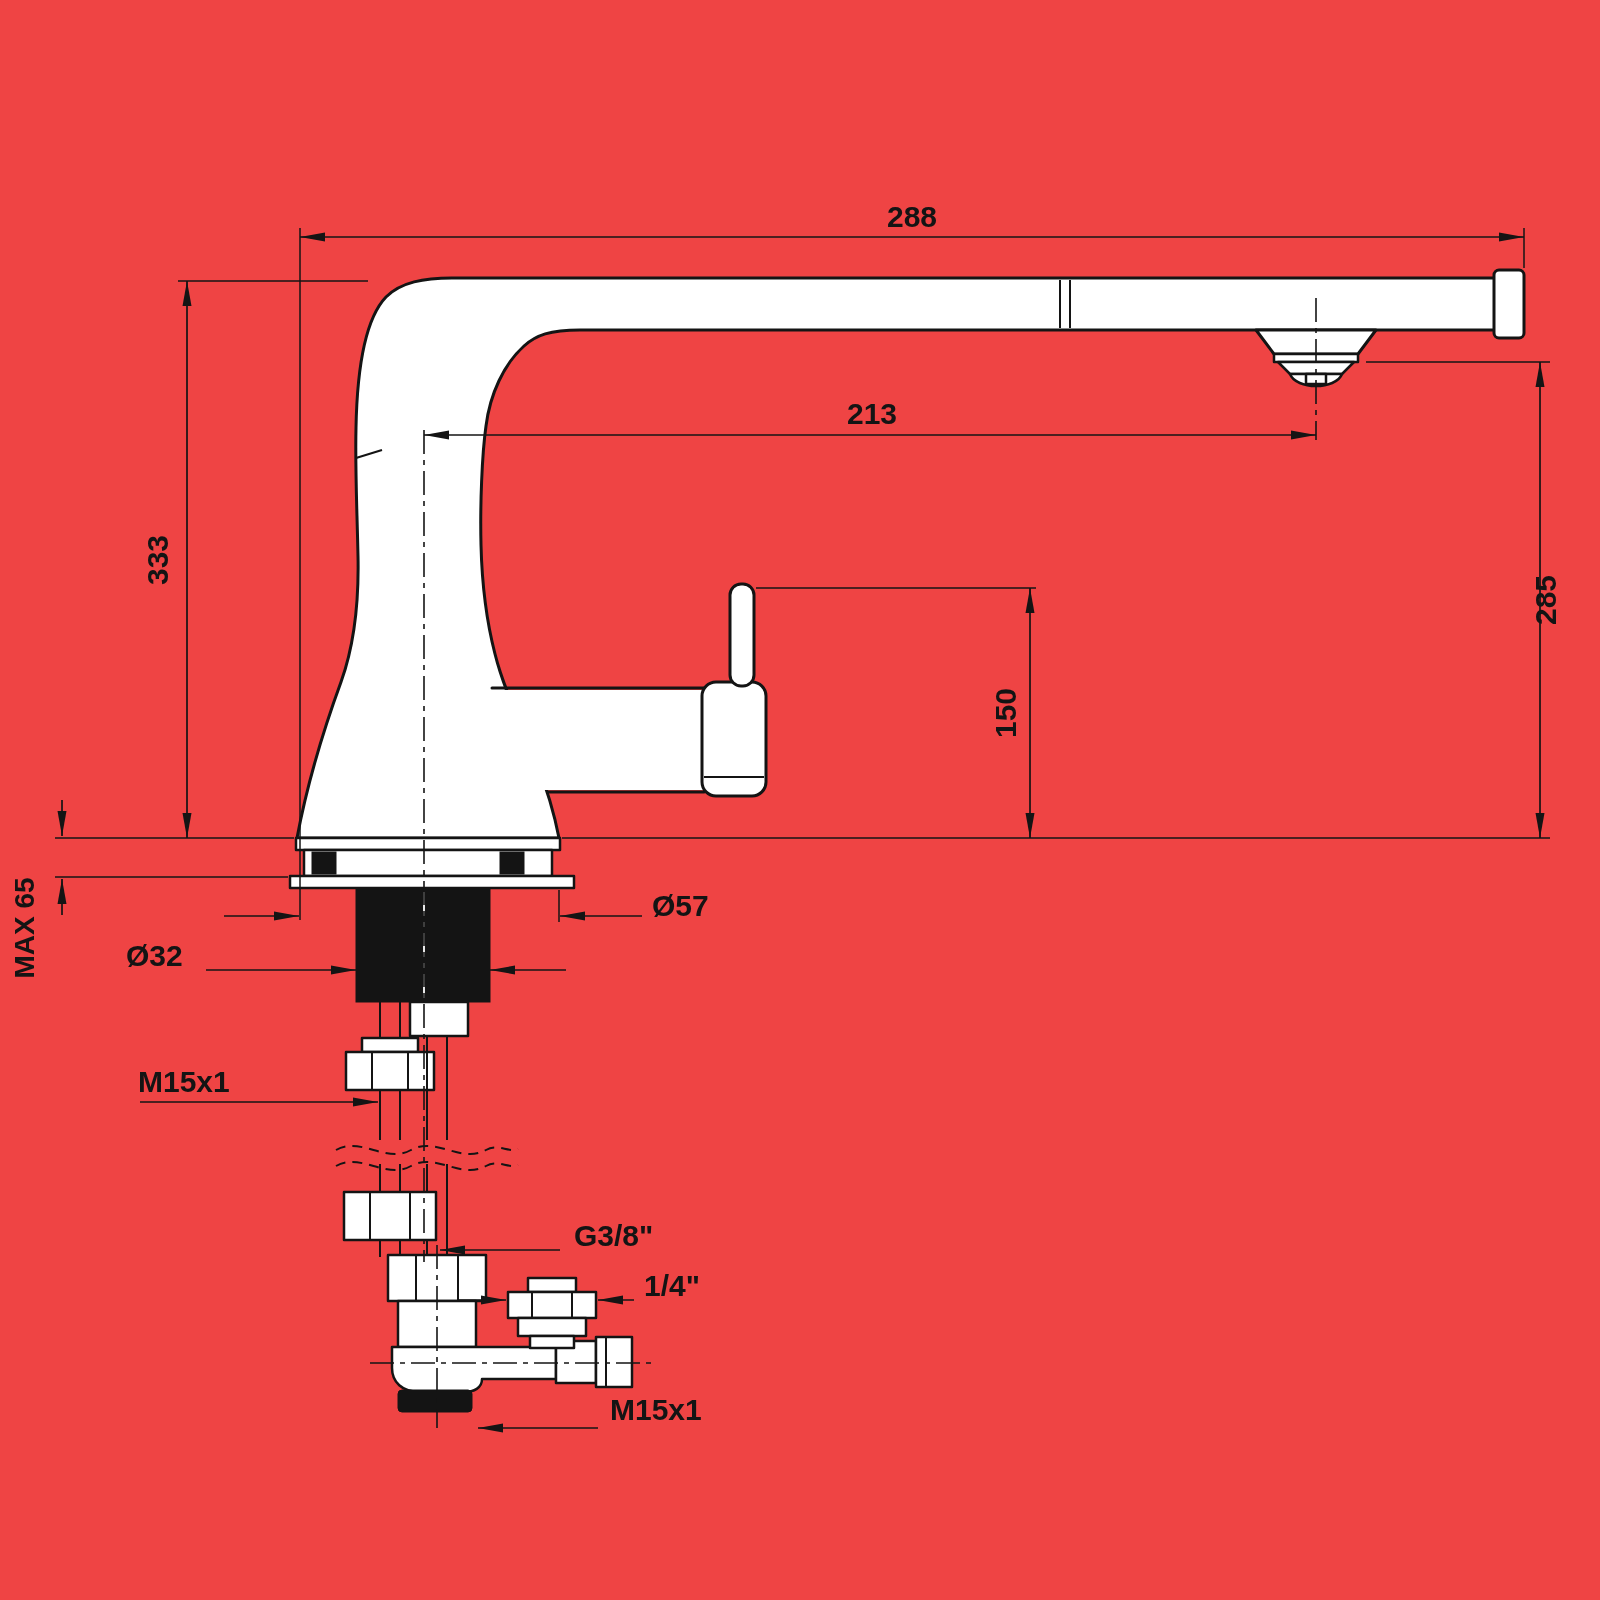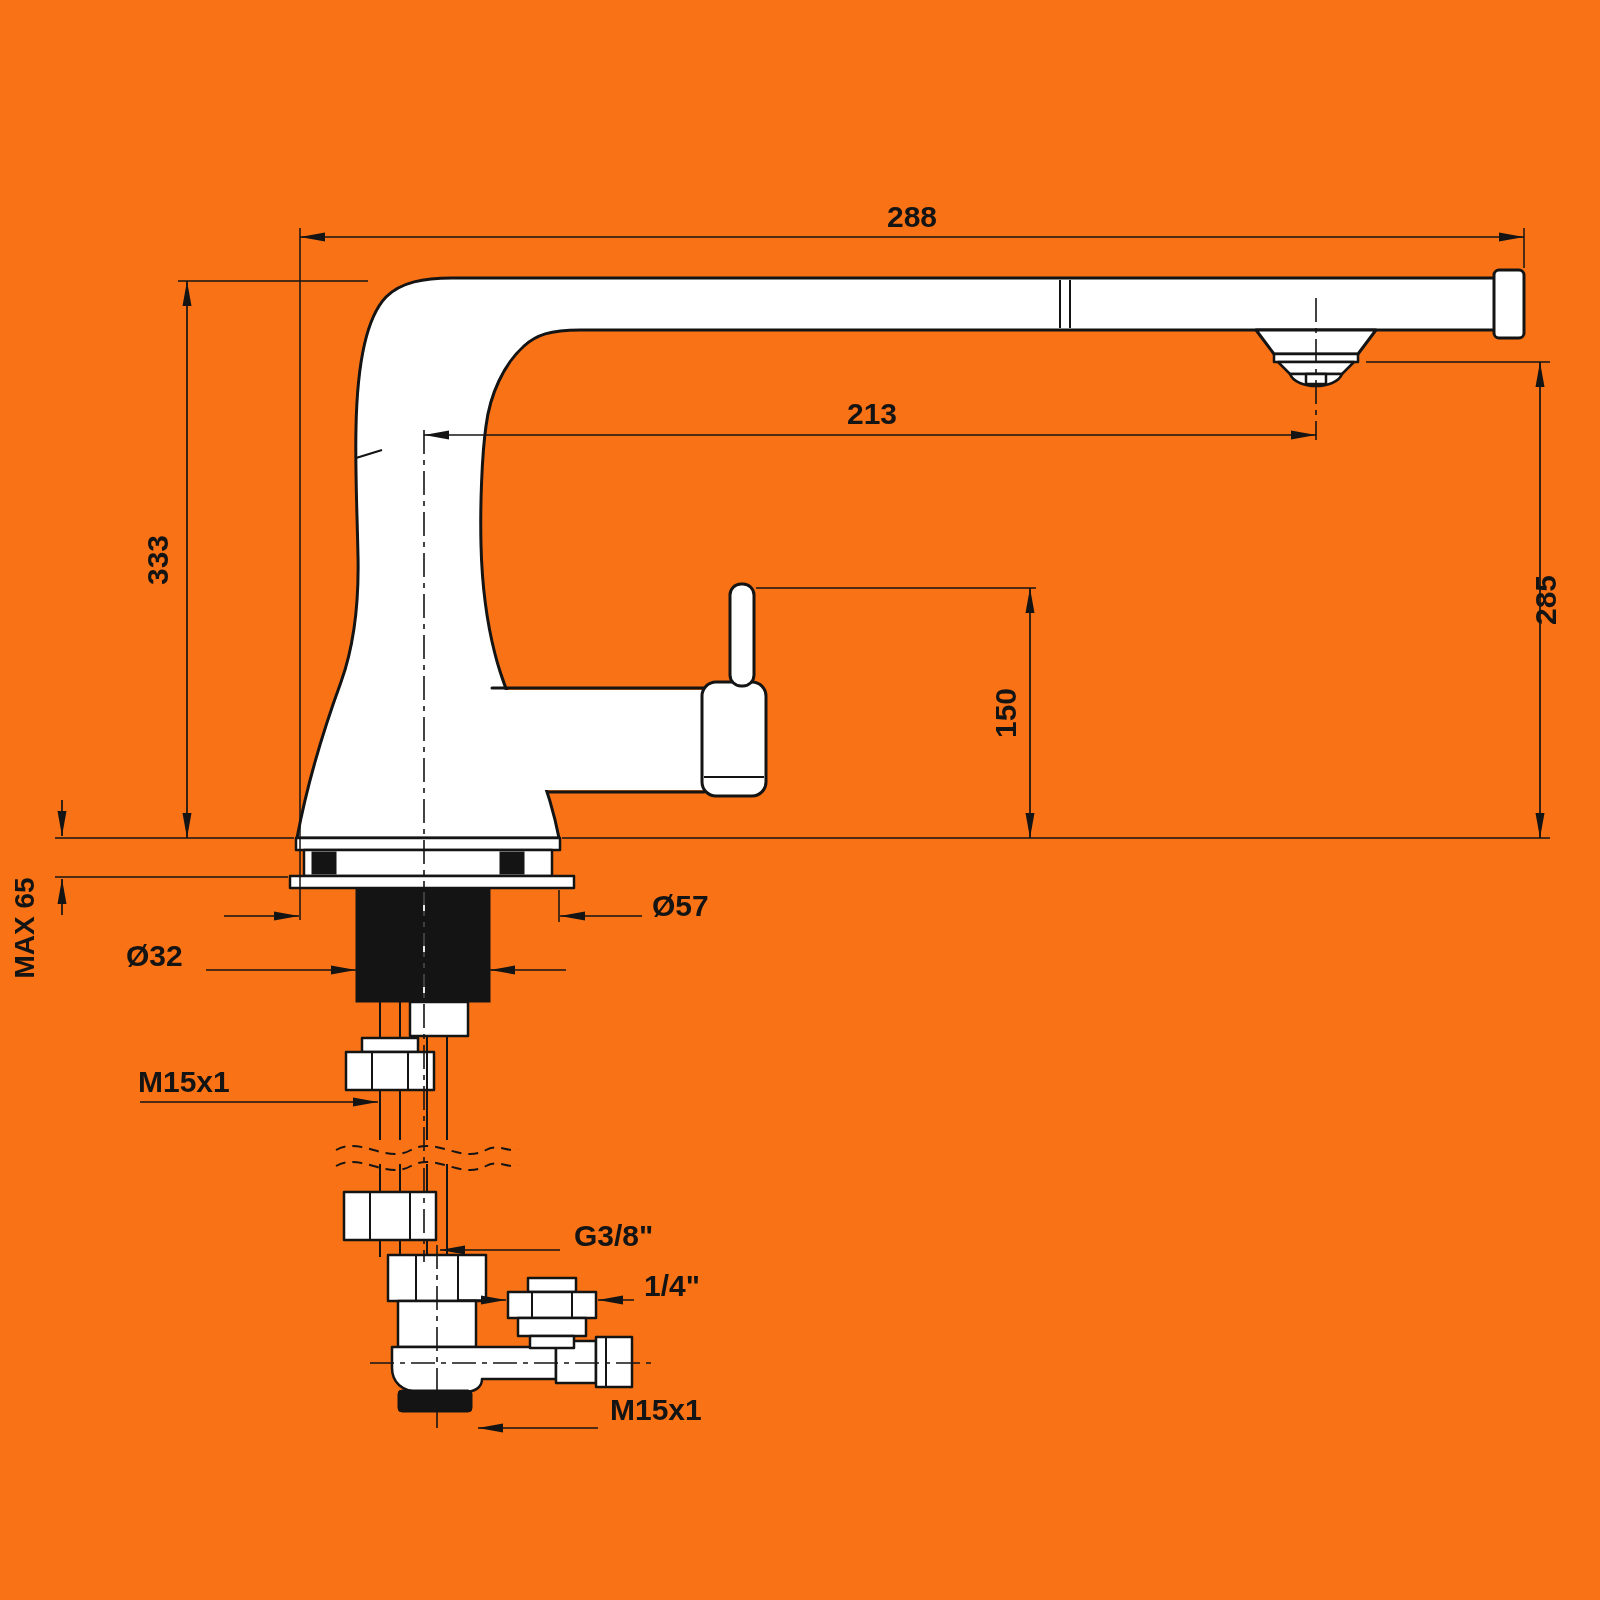--- a/index.html
+++ b/index.html
@@ -1,16 +1,16 @@
 <!DOCTYPE html>
 <html><head>
 <meta charset="utf-8">
 <style>
   html,body{margin:0;padding:0;background:#ffffff;}
-  .stage{width:1600px;height:1600px;position:relative;background:#f97316;}
+  .stage{width:1600px;height:1600px;position:relative;background:#ef4444;}
   svg{display:block;}
   .ol { fill:#ffffff; stroke:#141414; stroke-width:3; stroke-linejoin:round; }
   .ol2{ fill:#ffffff; stroke:#141414; stroke-width:2.5; stroke-linejoin:round; }
   .ln { stroke:#141414; stroke-width:3; fill:none; stroke-linecap:round;}
   .ln2{ stroke:#141414; stroke-width:2; fill:none; }
   .dk { fill:#141414; stroke:#141414; stroke-width:1; }
   .mask{ fill:#ffffff; stroke:none; }
   .dim{ stroke:#141414; stroke-width:1.7; fill:none; }
   .ext{ stroke:#141414; stroke-width:1.5; fill:none; }
   .cl { stroke:#141414; stroke-width:1.6; fill:none; stroke-dasharray:24 6 5 6; }

